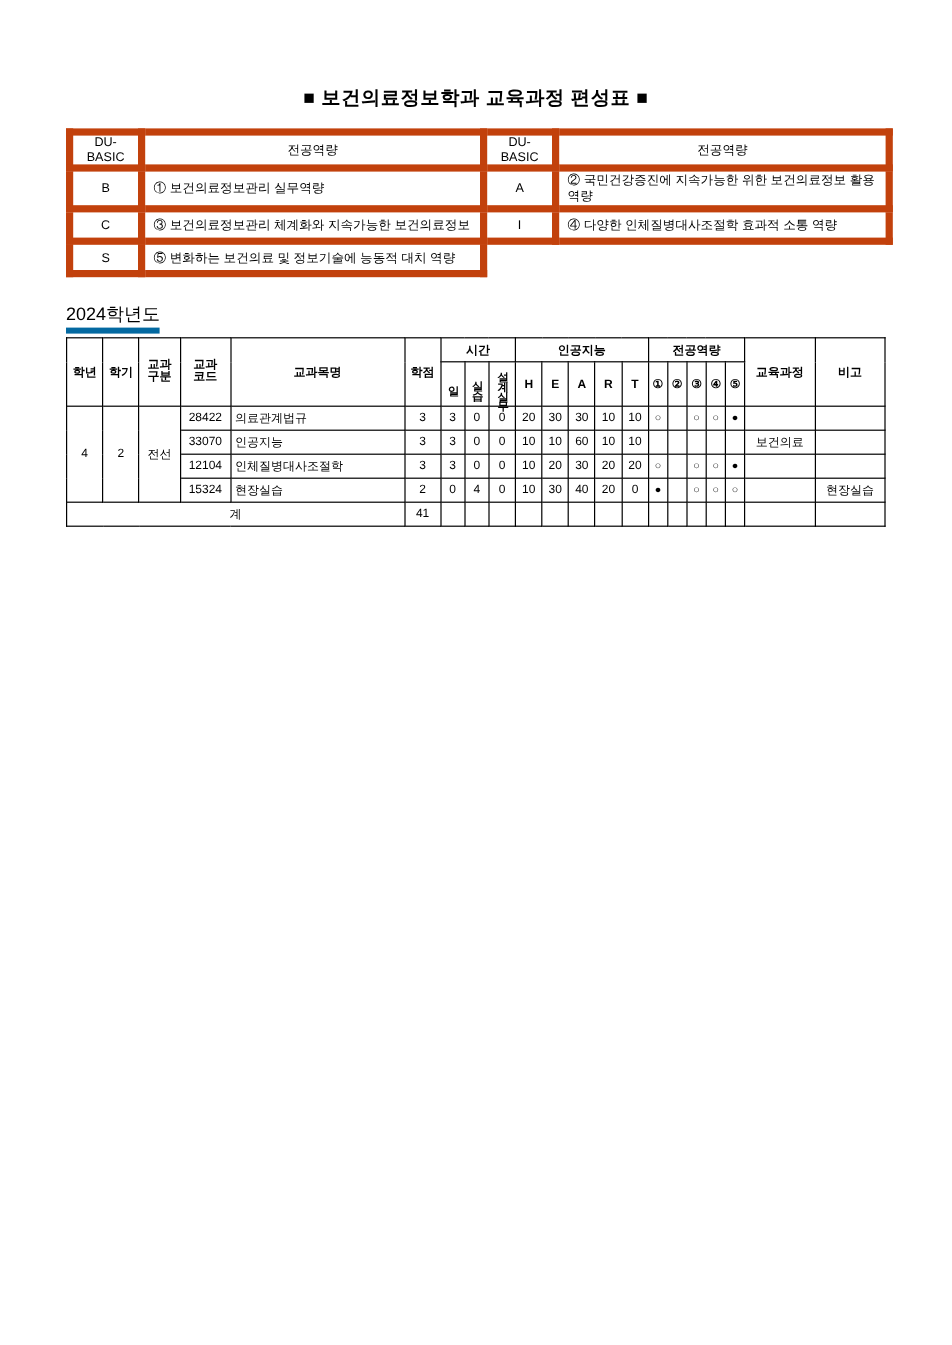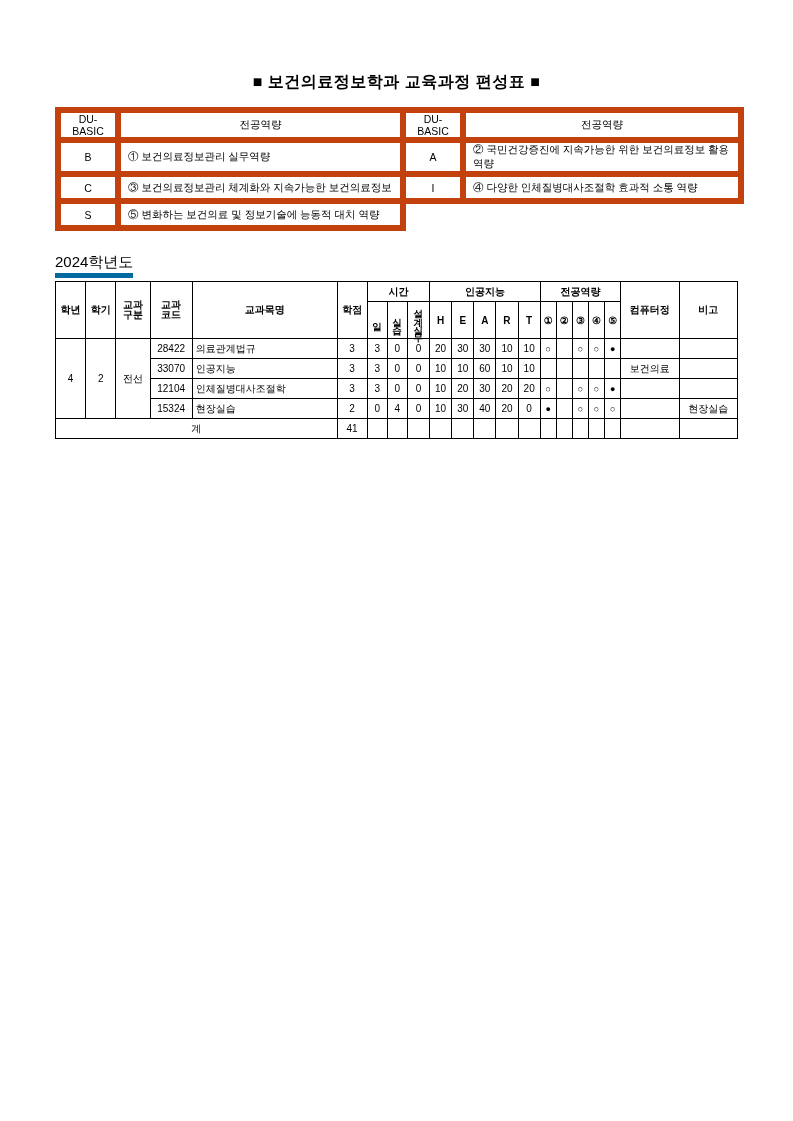--- a/index.html
+++ b/index.html
@@ -185,21 +185,21 @@
       <tr>
         <th rowspan="2">학년</th>
         <th rowspan="2">학기</th>
         <th rowspan="2" class="two-line">교과<br>구분</th>
         <th rowspan="2" class="two-line">교과<br>코드</th>
         <th rowspan="2">교과목명</th>
         <th rowspan="2">학점</th>
         <th colspan="3">시간</th>
         <th colspan="5">인공지능</th>
         <th colspan="5">전공역량</th>
-        <th rowspan="2">컴퓨터정</th>
+        <th rowspan="2">교육과정</th>
         <th rowspan="2">비고</th>
       </tr>
       <tr>
         <th style="height:36px"><span class="vert">일</span></th>
         <th><span class="vert">실습</span></th>
         <th><span class="vert">설계실무</span></th>
         <th>H</th>
         <th>E</th>
         <th>A</th>
         <th>R</th>

